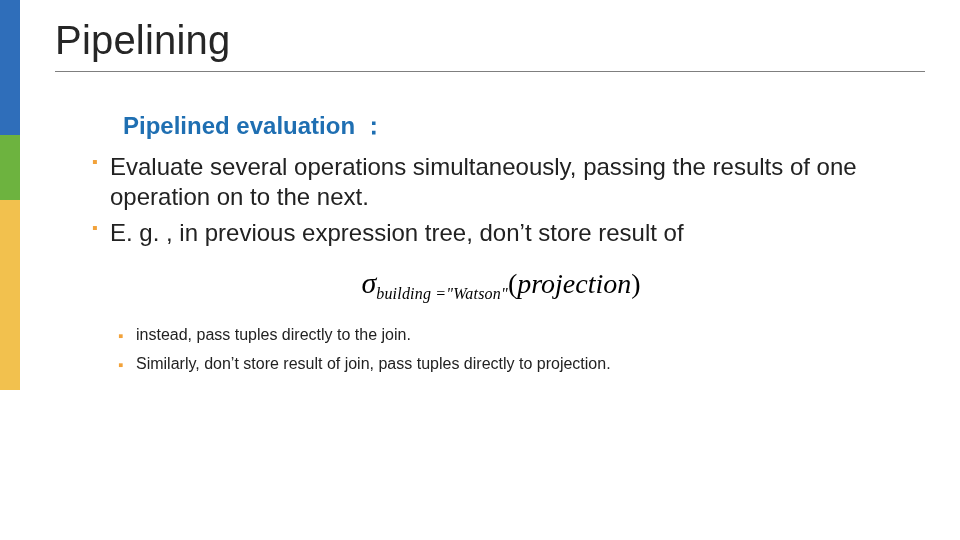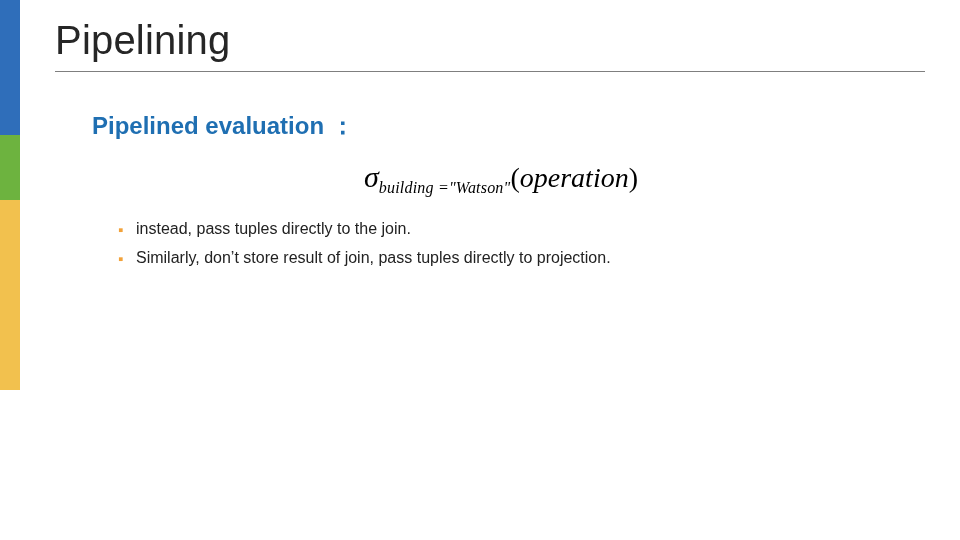--- a/index.html
+++ b/index.html
@@ -11,21 +11,21 @@
   .lb-blue   { position:absolute; left:0; top:0;    width:20px; height:135px; background:#2F6EBA; }
   .lb-green  { position:absolute; left:0; top:135px; width:20px; height:65px;  background:#6DB33F; }
   .lb-yellow { position:absolute; left:0; top:200px; width:20px; height:190px; background:#F2C14E; }
   .lb-white  { position:absolute; left:0; top:390px; width:20px; height:150px; background:#fff; }
 
   .title-wrap { position:absolute; left:55px; top:18px; right:30px; }
   .title { font-size:40px; font-weight:400; color:#262626; letter-spacing:0.2px; }
   .title-rule { margin-top:8px; border:0; border-top:1px solid #7f7f7f; width:870px; }
 
   .content { position:absolute; left:92px; top:110px; right:50px; color:#222; }
-  .subhead { font-size:24px; color:#1F6FB2; font-weight:700; margin-bottom:10px; }
+  .subhead { font-size:24px; color:#1F6FB2; font-weight:700; margin-bottom:10px;margin-left:31px; }
 
   ul.lvl1 { list-style:none; margin:0 0 8px 0; }
   ul.lvl1 > li { position:relative; padding-left:18px; font-size:24px; line-height:1.25; color:#222; margin-bottom:6px; }
   ul.lvl1 > li::before { content:"▪"; position:absolute; left:0; top:0; font-size:16px; color:#F2A23A; }
 
   .formula-block { text-align:center; margin:18px 0 22px 0; font-family:"Times New Roman", Times, serif; font-size:28px; color:#000; }
   .formula-block .sigma { font-style:italic; font-size:30px; }
   .formula-block sub { font-size:16px; font-style:italic; vertical-align:-6px; letter-spacing:0.2px; }
   .formula-block .arg { font-style:italic; }
 
@@ -49,23 +49,27 @@
 
   <div class="title-wrap">
     <div class="title">Pipelining</div>
     <hr class="title-rule">
   </div>
 
   <div class="content">
 
     <div class="subhead">Pipelined evaluation ：</div>
 
+    <ul class="lvl1">
+      <li>Evaluate several operations simultaneously, passing the results of one operation on to the next.</li>
+      <li>E. g. , in previous expression tree, don’t store result of</li>
+    </ul>
 
     <div class="formula-block">
-      <span class="sigma">σ</span><sub>building ="Watson"</sub><span>(</span><span class="arg">operation</span><span>)</span>
+      <span class="sigma">σ</span><sub>building ="Watson"</sub><span>(</span><span class="arg">projection</span><span>)</span>
     </div>
 
     <div class="sub-content">
       <ul class="lvl2">
         <li>instead, pass tuples directly to the join.</li>
         <li>Similarly, don’t store result of join, pass tuples directly to projection.</li>
       </ul>
     </div>
 
   </div>

